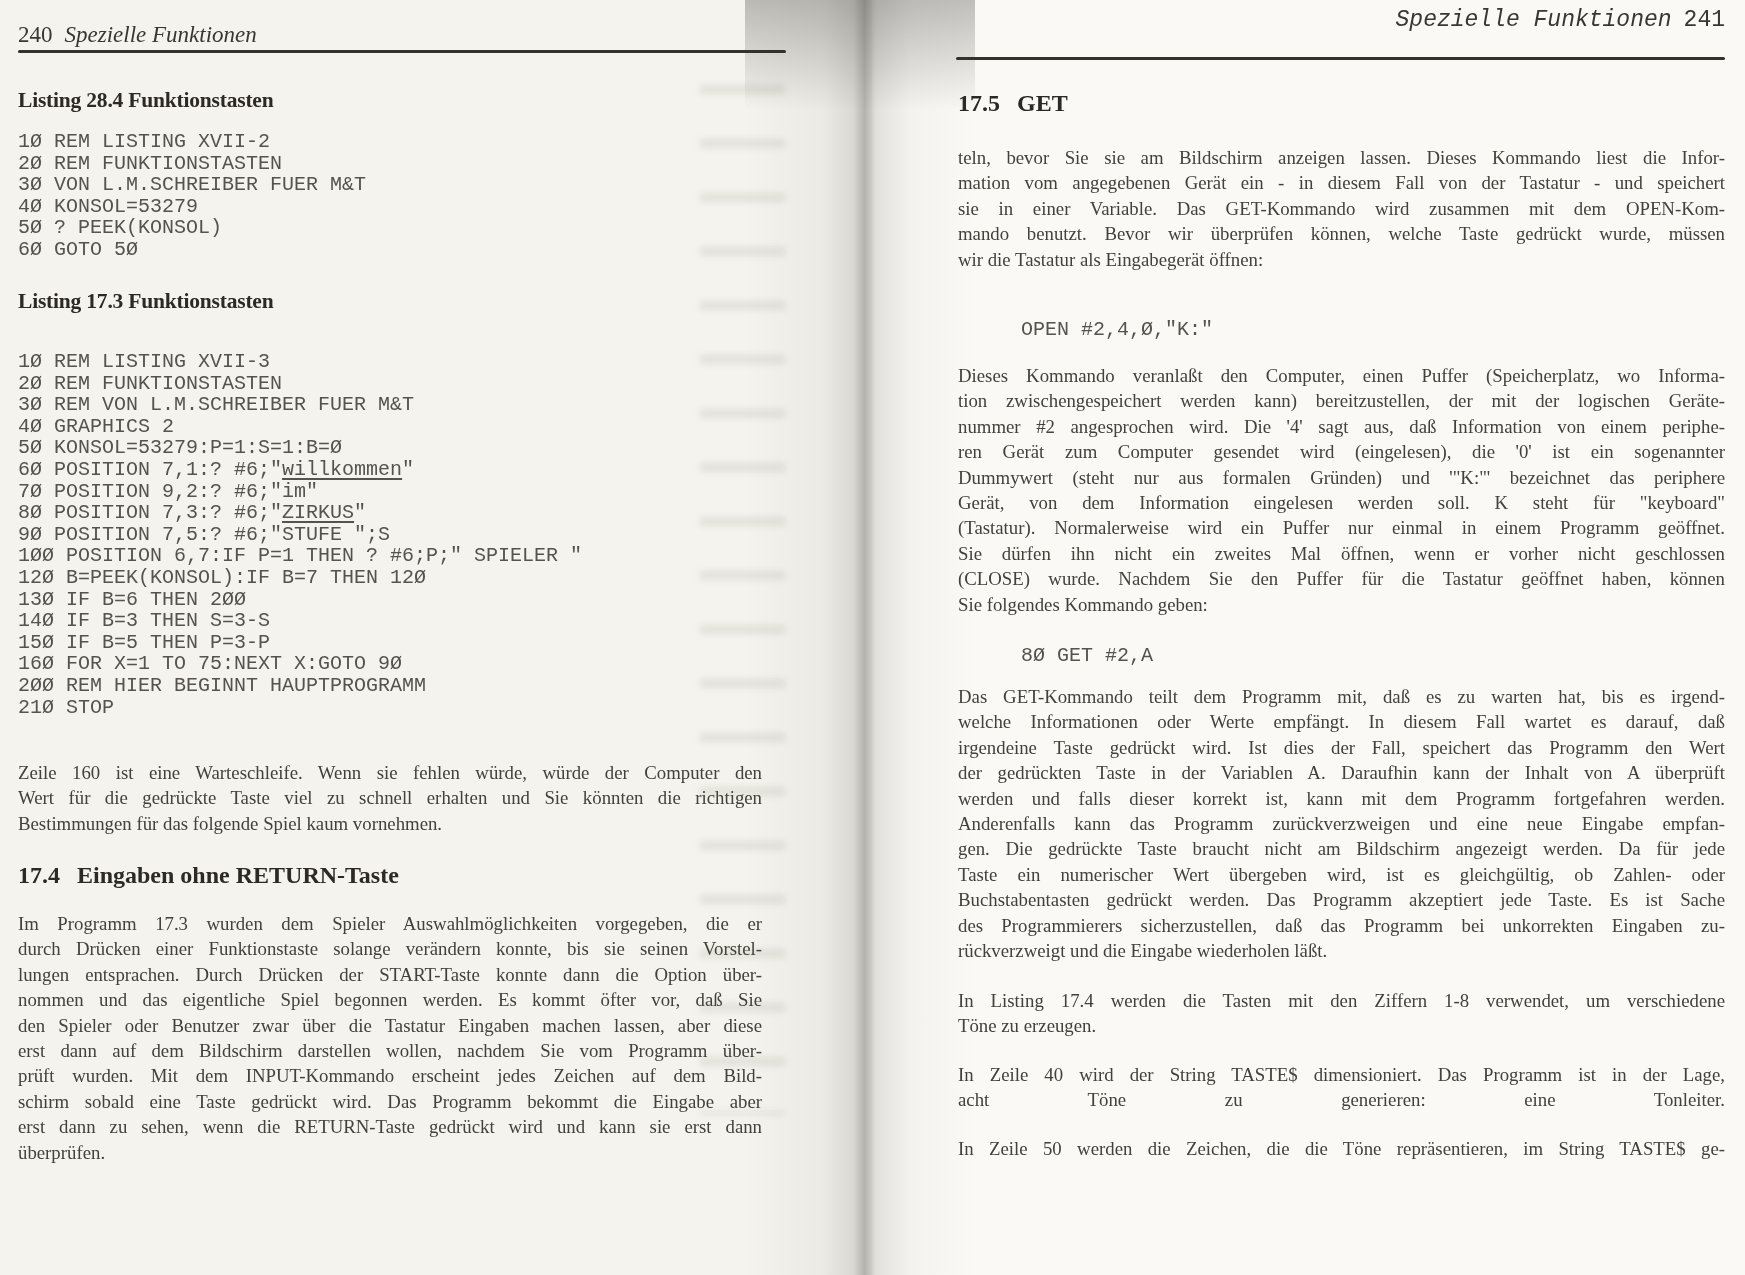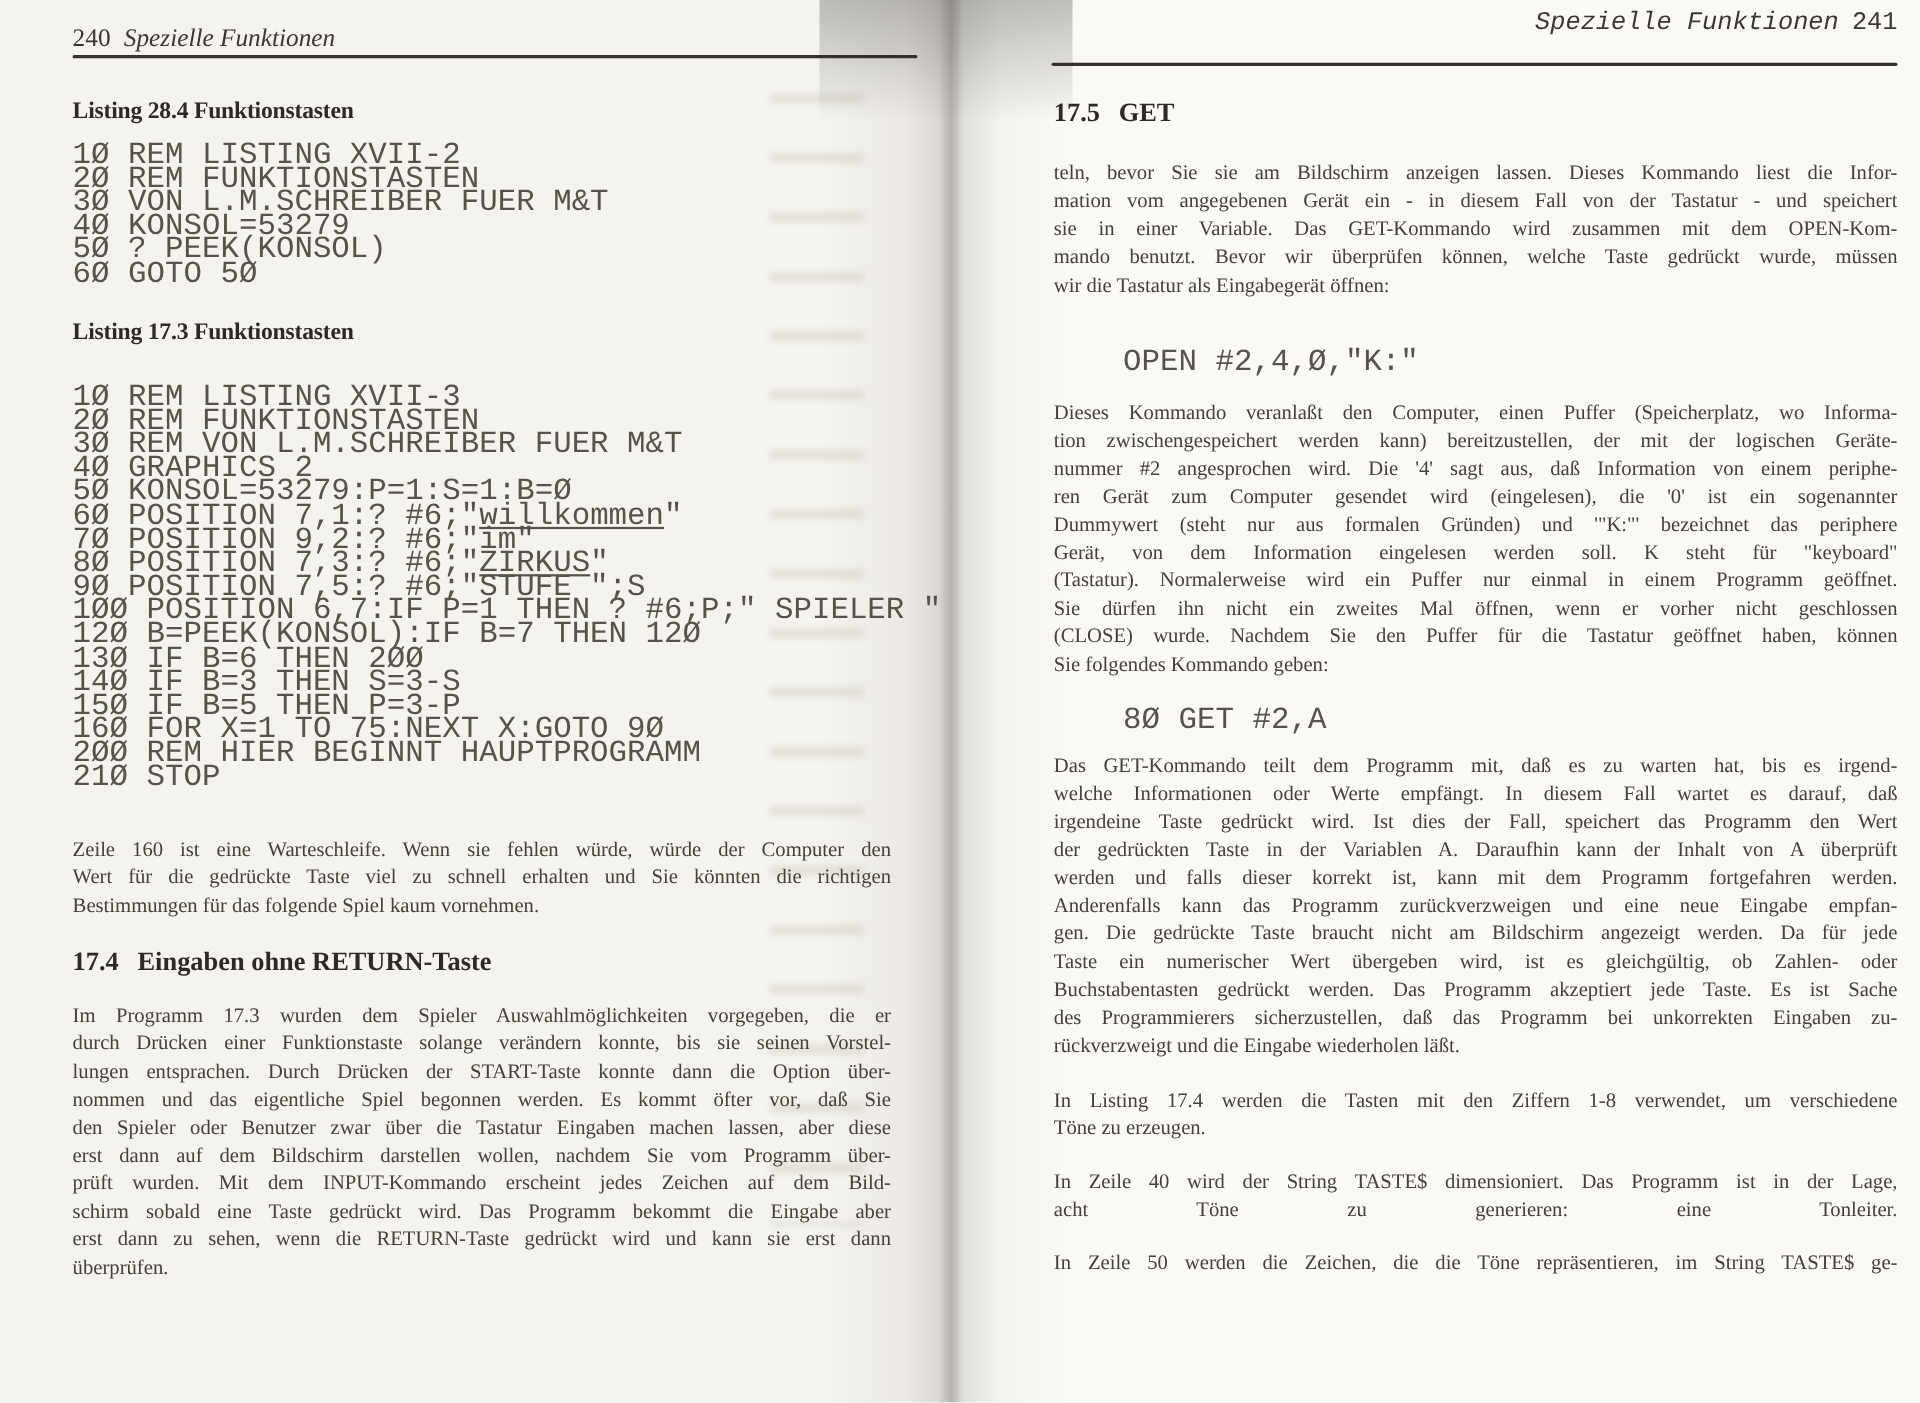--- a/index.html
+++ b/index.html
@@ -17,35 +17,35 @@
     filter:blur(3px);}
   .gutter{position:absolute;left:745px;top:0;width:230px;height:1275px;z-index:2;pointer-events:none;
     background:linear-gradient(90deg,
       rgba(90,85,75,0) 0%, rgba(90,85,75,0.06) 34%,
       rgba(80,76,66,0.16) 47%, rgba(58,55,48,0.34) 52%,
       rgba(80,76,66,0.14) 57%, rgba(90,85,75,0.04) 72%, rgba(90,85,75,0) 100%);}
   .gutter-top{position:absolute;left:745px;top:0;width:230px;height:130px;z-index:2;pointer-events:none;
     background:linear-gradient(180deg, rgba(40,38,33,0.28), rgba(40,38,33,0) 85%);}
 
   .page{position:absolute;top:0;height:1275px;z-index:3;}
-  .page-left{left:18px;width:744px;margin-left:48px;}
+  .page-left{left:18px;width:744px;}
   .page-right{left:958px;width:767px;}
 
   .abs{position:absolute;left:0;width:100%;}
 
   .runhead{font-size:23px;color:#3a3631;white-space:nowrap;}
   .runhead .gap{display:inline-block;width:12px;}
   .it{font-style:italic;}
   .rule{position:absolute;height:3px;background:#35322c;border-radius:2px;}
 
   .ltitle{font-size:21.5px;font-weight:bold;color:#2d2924;letter-spacing:-0.2px;white-space:nowrap;}
   .shead{font-size:24px;font-weight:bold;color:#2d2924;white-space:nowrap;}
   .shead .num{margin-right:17px;text-align:center;}
 
-  .code{font-family:"Liberation Mono","DejaVu Sans Mono",monospace;font-size:28px;line-height:21.6px;
+  .code{font-family:"Liberation Mono","DejaVu Sans Mono",monospace;font-size:20px;line-height:21.6px;
         color:#56534c;white-space:pre;}
   .code .u{text-decoration:underline;text-underline-offset:3px;text-decoration-thickness:1.5px;}
   .code-indent .cline{padding-left:63px;}
 
   .para{}
   .pline{height:25.4px;line-height:25.4px;font-size:18.8px;color:#44403a;
          text-align:justify;text-align-last:justify;overflow:hidden;}
   .pline.last{text-align-last:left;}
 </style>
 </head>

